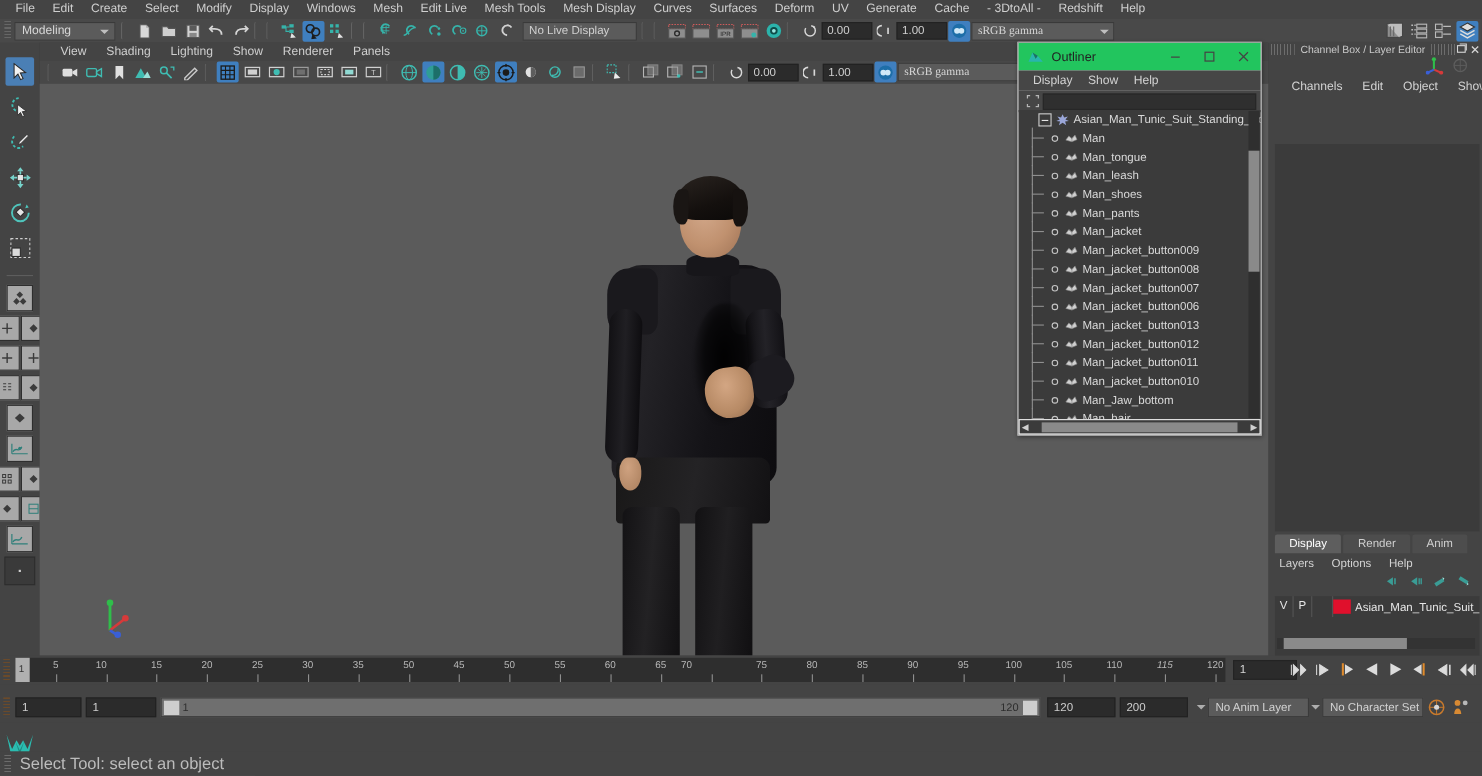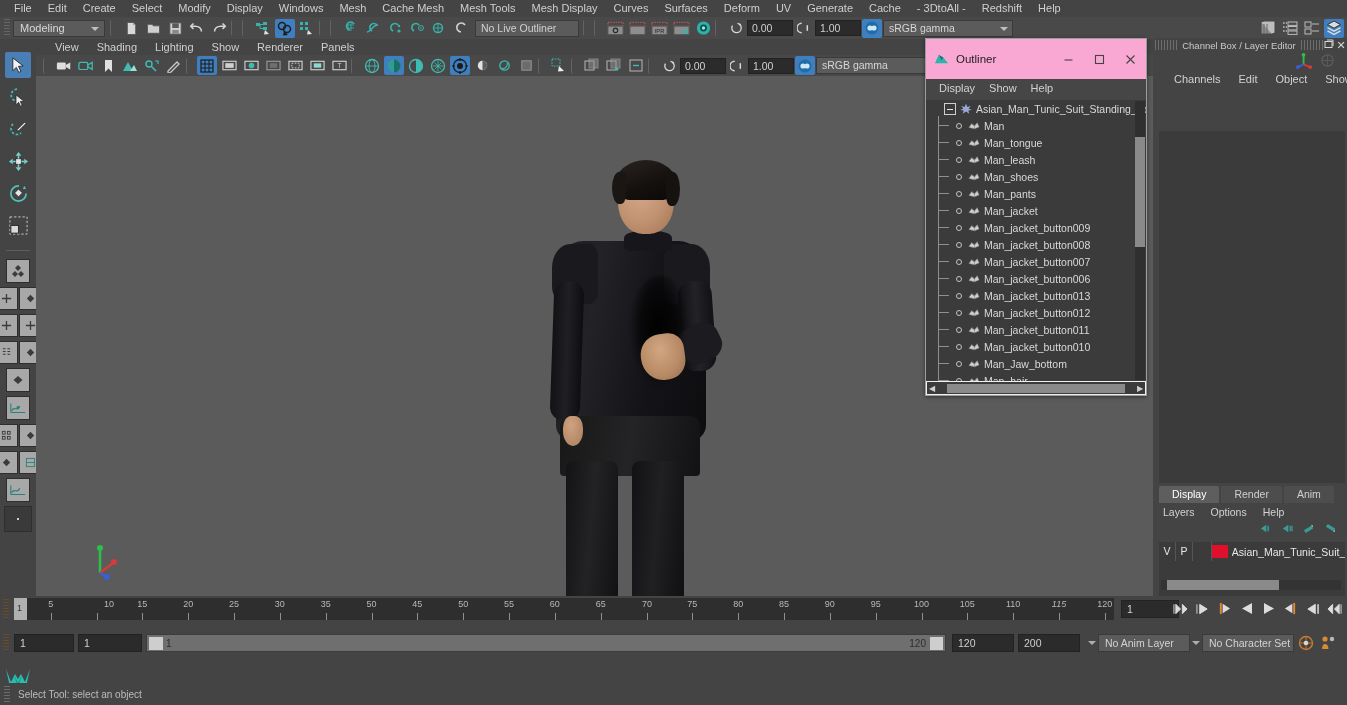--- a/index.html
+++ b/index.html
@@ -38,21 +38,21 @@
     border-left: 1px solid #636363; border-radius: 2px; }
   .tbtn { width: 20px; height: 19px; margin: 0 1px; display: flex; align-items: center;
     justify-content: center; border-radius: 2px; }
   .tbtn.on { background: #3f7fbf; }
   .tbtn svg { display: block; }
   .livefield { width: 104px; height: 17px; background: #5b5b5b; border: 1px solid #3a3a3a;
     color: #d0d0d0; font-size: 10.5px; line-height: 15px; padding-left: 5px; margin: 0 3px; }
   .numfield { width: 46px; height: 16px; background: #2b2b2b; border: 1px solid #222;
     color: #d0d0d0; font-size: 10.5px; line-height: 14px; padding-left: 4px; }
   .gammafield { width: 130px; height: 17px; background: #5b5b5b; border: 1px solid #3a3a3a;
-    color: #d6d6d6; font-size: 10.5px; line-height: 15px; padding-left: 5px; position: relative; }
+    color: #d6d6d6; font-size: 10.5px; line-height: 15px; padding-left: 5px; position: relative; font-family: Liberation Serif, serif; }
   .gammafield .caret { position: absolute; right: 4px; top: 6px;
     border-left: 4px solid transparent; border-right: 4px solid transparent; border-top: 4px solid #bfbfbf; }
   .rightbtns { position: absolute; right: 2px; top: 17px; height: 22px; display: flex; align-items: center; }
 
   
   .toolbox {
     position: absolute; top: 39px; left: 0; width: 36px; height: 666px;
     background: #444444; padding-top: 13px; display: flex; flex-direction: column; align-items: center;
   }
   .tool { width: 26px; height: 26px; margin-bottom: 6px; display: flex; align-items: center;
@@ -117,21 +117,21 @@
     background: linear-gradient(95deg,#131214,#232224 45%,#0f0e10); border-radius: 8px 8px 10px 10px; }
   .fig-legR { left: 596px; top: 385px; width: 52px; height: 185px;
     background: linear-gradient(95deg,#121113,#201f21 45%,#0e0d0f); border-radius: 8px 8px 10px 10px; }
   .axis-gizmo { position: absolute; left: 52px; bottom: 15px; width: 40px; height: 40px; }
 
   
   .outliner {
     position: absolute; left: 925px; top: 38px; width: 222px; height: 358px;
     background: #f0f0f0; border: 1px solid #9d9d9d; box-shadow: 0 1px 4px rgba(0,0,0,.45);
   }
-  .ol-title { height: 40px; background: #f9a8d4; display: flex; align-items: center; padding-left: 8px; }
+  .ol-title { height: 25px; background: #22c55e; display: flex; align-items: center; padding-left: 8px; }
   .ol-title .t { font-size: 11.5px; color: #222; margin-left: 7px; }
   .ol-wbtns { margin-left: auto; display: flex; height: 23px; }
   .ol-wbtn { width: 31px; height: 23px; display: flex; align-items: center; justify-content: center; color: #333; }
   .ol-menubar { height: 18px; background: #464646; display: flex; align-items: center; padding-left: 6px; }
   .ol-menubar .mi { padding: 0 7px; font-size: 11px; color: #d2d2d2; line-height: 18px; }
   .ol-searchrow { height: 20px; background: #464646; display: flex; align-items: center; padding: 0 4px; }
   .ol-searchicon { width: 18px; height: 16px; display: flex; align-items: center; justify-content: center; }
   .ol-searchbox { flex: 1; height: 15px; background: #2f2f2f; border: 1px solid #272727; }
   .ol-tree { position: absolute; top: 61px; left: 0; right: 0; bottom: 14px;
     background: #3b3b3b; overflow: hidden; }
@@ -217,37 +217,37 @@
   .cl-grip { width: 6px; height: 18px; margin: 0 8px 0 4px;
     background: repeating-linear-gradient(to bottom,#6b6b6b 0 1px,transparent 1px 3px); }
   .cl-label { font-size: 11px; color: #cfcfcf; width: 38px; }
   .cl-input { flex: 1; height: 18px; background: #303030; border: 1px solid #262626; margin-right: 6px; }
   .cl-btn { width: 20px; height: 19px; margin-right: 6px; background: #5a5a5a; border: 1px solid #3a3a3a;
     display: flex; align-items: center; justify-content: center; }
   .statusbar { position: absolute; left: 0; top: 683px; width: 1347px; height: 22px;
     background: #444444; display: flex; align-items: center; }
   .sb-grip { width: 6px; height: 16px; margin: 0 8px 0 4px;
     background: repeating-linear-gradient(to bottom,#6b6b6b 0 1px,transparent 1px 3px); }
-  .sb-text { font-size: 10px; color: #bcbcbc; }
+  .sb-text { font-size: 15px; color: #bcbcbc; }
 </style>
 </head>
 <body>
 
 <div id="app">
 
   <div class="menubar">
     <div class="mi">File</div>
     <div class="mi">Edit</div>
     <div class="mi">Create</div>
     <div class="mi">Select</div>
     <div class="mi">Modify</div>
     <div class="mi">Display</div>
     <div class="mi">Windows</div>
     <div class="mi">Mesh</div>
-    <div class="mi">Cache Mesh</div>
+    <div class="mi">Edit Live</div>
     <div class="mi">Mesh Tools</div>
     <div class="mi">Mesh Display</div>
     <div class="mi">Curves</div>
     <div class="mi">Surfaces</div>
     <div class="mi">Deform</div>
     <div class="mi">UV</div>
     <div class="mi">Generate</div>
     <div class="mi">Cache</div>
     <div class="mi">- 3DtoAll -</div>
     <div class="mi">Redshift</div>
@@ -354,21 +354,21 @@
           <circle cx="7" cy="7" r="4.5" fill="none" stroke="#36b3aa" stroke-width="1.4"></circle>
           <path d="M3 7h8M7 3v8" stroke="#36b3aa" stroke-width=".9"></path>
         </svg>
     </div>
     <div class="tbtn">
       <svg width="16" height="15" viewBox="0 0 16 15">
           <path d="M12 4a4.5 4.5 0 1 0-4 7" fill="none" stroke="#d0d0d0" stroke-width="1.7"></path>
         </svg>
     </div>
     <div class="livefield">
-      <span>No Live Outliner</span>
+      <span>No Live Display</span>
     </div>
     <div class="sepw"></div>
     <div class="sepw"></div>
 
     <div class="tbtn">
       <svg width="17" height="15" viewBox="0 0 18 15">
           <rect x="1" y="1" width="16" height="4" fill="none" stroke="#cf5b5b" stroke-dasharray="1.5 1.2"></rect>
           <rect x="1" y="5" width="16" height="9" fill="#8e8e8e" stroke="#555"></rect>
           <circle cx="9" cy="9.5" r="2.3" fill="none" stroke="#2b2b2b" stroke-width="1.3"></circle>
         </svg>
@@ -1172,21 +1172,21 @@
 
   <div class="timeslider">
     <div class="ts-grip"></div>
     <div class="ts-track" id="ts-track">
       <div class="ts-cursor">
         <span>1</span>
       </div>
     <div class="ts-tick" style="left: 36.6667px;"></div>
         <div class="ts-tlabel" style="left: 36.6667px;">5</div>
         <div class="ts-tick" style="left: 82.5px;"></div>
-        <div class="ts-tlabel" style="left: 95px;">10</div>
+        <div class="ts-tlabel" style="left: 78px;">10</div>
         <div class="ts-tick" style="left: 128.333px;"></div>
         <div class="ts-tlabel" style="left: 128.333px;">15</div>
         <div class="ts-tick" style="left: 174.167px;"></div>
         <div class="ts-tlabel" style="left: 174.167px;">20</div>
         <div class="ts-tick" style="left: 220px;"></div>
         <div class="ts-tlabel" style="left: 220px;">25</div>
         <div class="ts-tick" style="left: 265.833px;"></div>
         <div class="ts-tlabel" style="left: 265.833px;">30</div>
         <div class="ts-tick" style="left: 311.667px;"></div>
         <div class="ts-tlabel" style="left: 311.667px;">35</div>
@@ -1196,21 +1196,21 @@
         <div class="ts-tlabel" style="left: 403.333px;">45</div>
         <div class="ts-tick" style="left: 449.167px;"></div>
         <div class="ts-tlabel" style="left: 449.167px;">50</div>
         <div class="ts-tick" style="left: 495px;"></div>
         <div class="ts-tlabel" style="left: 495px;">55</div>
         <div class="ts-tick" style="left: 540.833px;"></div>
         <div class="ts-tlabel" style="left: 540.833px;">60</div>
         <div class="ts-tick" style="left: 586.667px;"></div>
         <div class="ts-tlabel" style="left: 586.667px;">65</div>
         <div class="ts-tick" style="left: 632.5px;"></div>
-        <div class="ts-tlabel" style="left: 633px;">70</div>
+        <div class="ts-tlabel" style="left: 610px;">70</div>
         <div class="ts-tick" style="left: 678.333px;"></div>
         <div class="ts-tlabel" style="left: 678.333px;">75</div>
         <div class="ts-tick" style="left: 724.167px;"></div>
         <div class="ts-tlabel" style="left: 724.167px;">80</div>
         <div class="ts-tick" style="left: 770px;"></div>
         <div class="ts-tlabel" style="left: 770px;">85</div>
         <div class="ts-tick" style="left: 815.833px;"></div>
         <div class="ts-tlabel" style="left: 815.833px;">90</div>
         <div class="ts-tick" style="left: 861.667px;"></div>
         <div class="ts-tlabel" style="left: 861.667px;">95</div>

